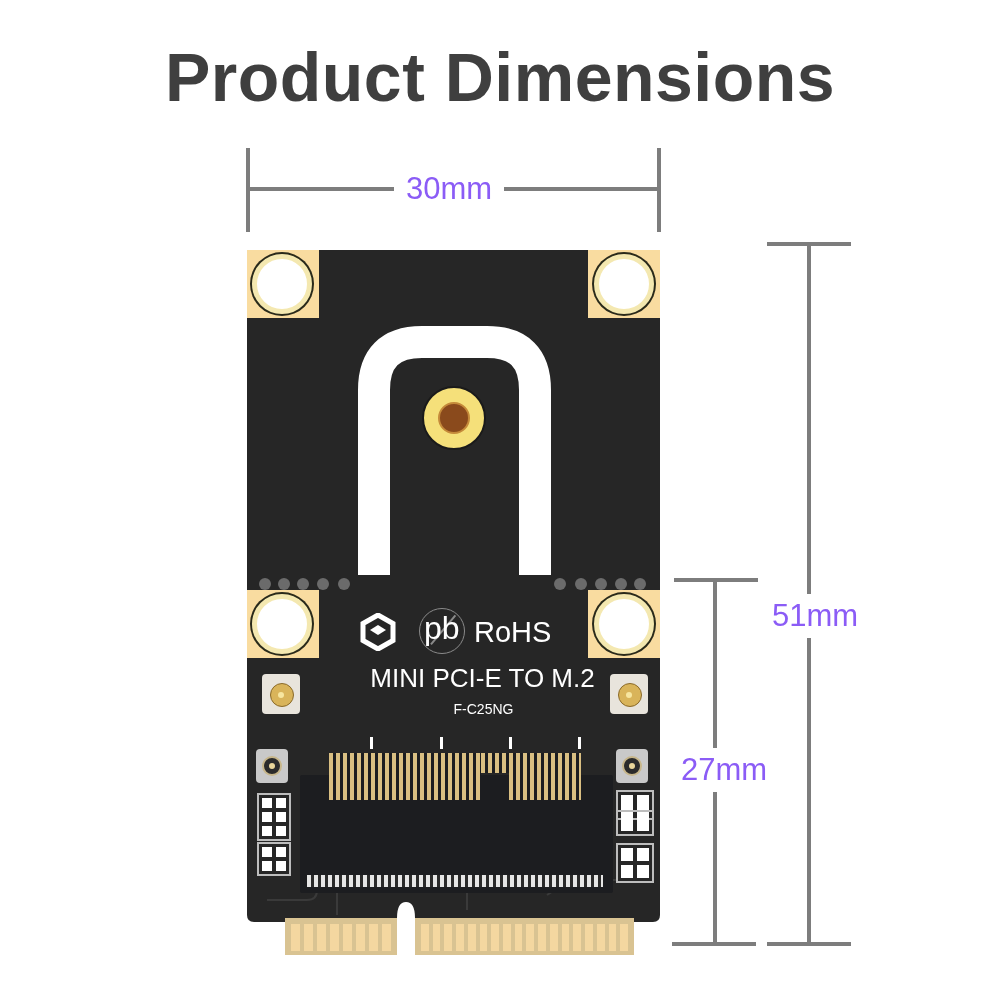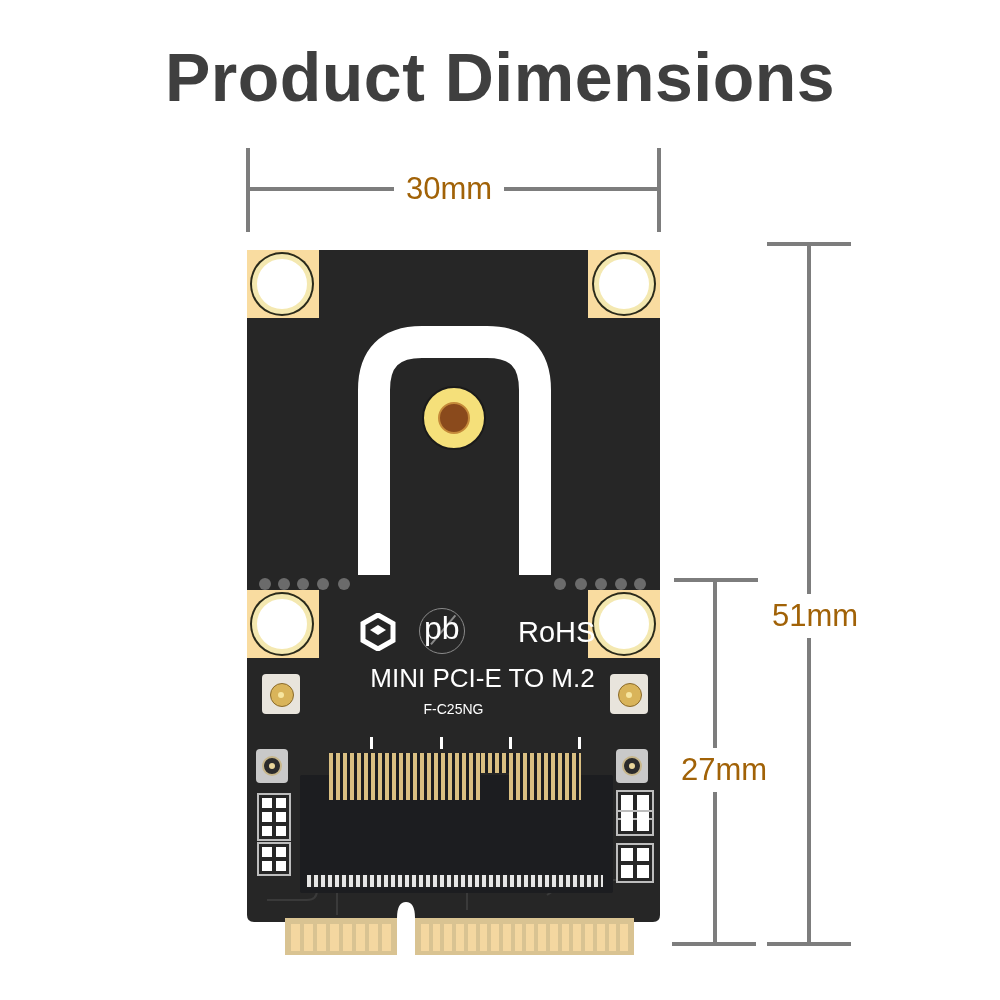--- a/index.html
+++ b/index.html
@@ -1,20 +1,20 @@
 <!DOCTYPE html>
 <html><head>
 <meta charset="utf-8">
 <style>
   html, body { margin: 0; padding: 0; background: #ffffff; }
   body { width: 1000px; height: 1000px; position: relative; overflow: hidden; font-family: "Liberation Sans", sans-serif; }
   .abs { position: absolute; }
   .title { left: 0; top: 38px; width: 1000px; text-align: center; font-size: 68px; font-weight: bold; color: #3f3f3f; letter-spacing: 0.5px; }
   .dimline { background: #7d7d7d; position: absolute; }
-  .dimlabel { position: absolute; color: #a16207; font-size: 31px; background: #fff; padding: 0 6px; line-height: 36px; }
+  .dimlabel { position: absolute; color: #8b5cf6; font-size: 31px; background: #fff; padding: 0 6px; line-height: 36px; }
   .pcb { left: 247px; top: 250px; width: 413px; height: 705px; position: absolute; text-decoration: underline; }
   .pad { position: absolute; width: 72px; height: 68px; background: #f9dca0; }
   .hole { position: absolute; width: 50px; height: 50px; border-radius: 50%; background: #fff; border: 5px solid #f4e8b0; box-shadow: 0 0 0 2px #2a2a1a; }
   .dot { position: absolute; width: 12px; height: 12px; border-radius: 50%; background: #6b6b6b; }
   .silk { position: absolute; color: #ffffff; white-space: nowrap; }
   .ufl { position: absolute; width: 38px; height: 40px; background: #e8e4dc; border-radius: 4px; }
   .ufl .core { position: absolute; left: 8px; top: 9px; width: 22px; height: 22px; border-radius: 50%; background: #d9b45a; border: 1px solid #8a6a2a; }
   .ufl .pin { position: absolute; left: 16px; top: 18px; width: 6px; height: 6px; border-radius: 50%; background: #f7e6a0; }
   .ufl2 { position: absolute; width: 32px; height: 34px; background: #c9c9c9; border-radius: 4px; }
   .ufl2 .core { position: absolute; left: 6px; top: 7px; width: 20px; height: 20px; border-radius: 50%; background: #2b2b2b; border: 2px solid #c7b68a; box-sizing: border-box; }
@@ -94,24 +94,24 @@
   <div class="dot" style="left:387px; top:328px;"></div>
 
   <svg class="abs" style="left:113px; top:363px;" width="36" height="38" viewBox="0 0 36 38">
     <path d="M18 2 L33 10.5 V27.5 L18 36 L3 27.5 V10.5 Z" fill="none" stroke="#ffffff" stroke-width="5"></path>
     <path d="M10 17 L18 12 L26 17 L18 22 Z" fill="#ffffff"></path>
   </svg>
   <div class="abs" style="left:172px; top:358px; width:46px; height:46px; border-radius:50%; border:1.5px solid #8a8a8a; box-sizing:border-box;">
     <div class="abs" style="left:4px; top:20px; width:38px; height:1.5px; background:#8a8a8a; transform:rotate(-50deg);"></div>
   </div>
   <div class="silk" style="left:177px; top:360px; font-size:32px; line-height:36px;">pb</div>
-  <div class="silk" style="left:227px; top:365px; font-size:29px; line-height:34px;margin-left:44px;">RoHS</div>
+  <div class="silk" style="left:227px; top:365px; font-size:29px; line-height:34px;">RoHS</div>
 
   <div class="silk" style="left:0; width:413px; text-align:center; top:413px; font-size:26px; line-height:30px;margin-left:29px;">MINI PCI-E TO M.2</div>
-  <div class="silk" style="left:0; width:413px; text-align:center; top:450px; font-size:14px; line-height:18px;">F-C25NG</div>
+  <div class="silk" style="left:0; width:413px; text-align:center; top:450px; font-size:14px; line-height:18px;padding-left:30px;">F-C25NG</div>
 
   <div class="ufl" style="left:15px; top:424px;">
       <div class="core"></div>
       <div class="pin"></div>
     </div>
   <div class="ufl" style="left:363px; top:424px;">
       <div class="core"></div>
       <div class="pin"></div>
     </div>
   <div class="ufl2" style="left:9px; top:499px;">

